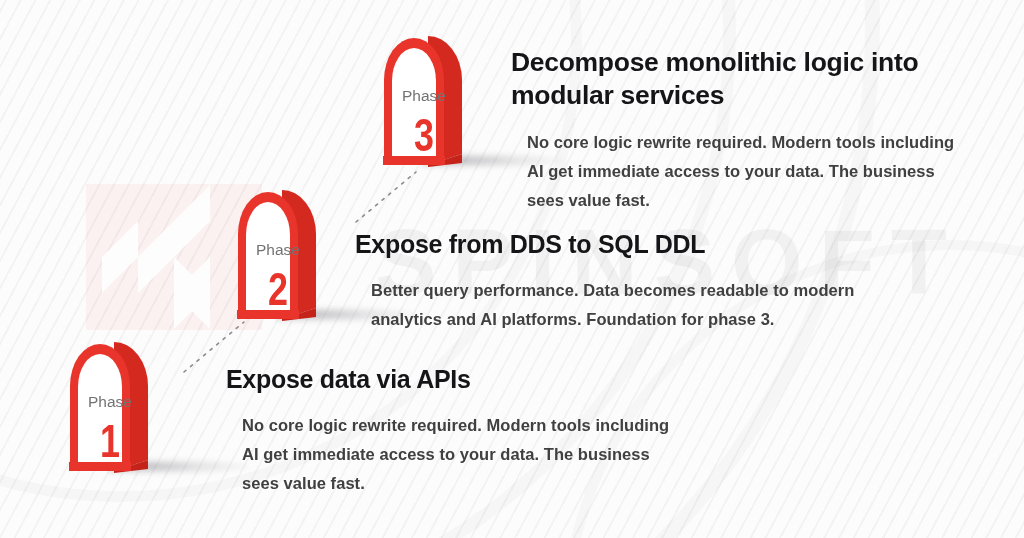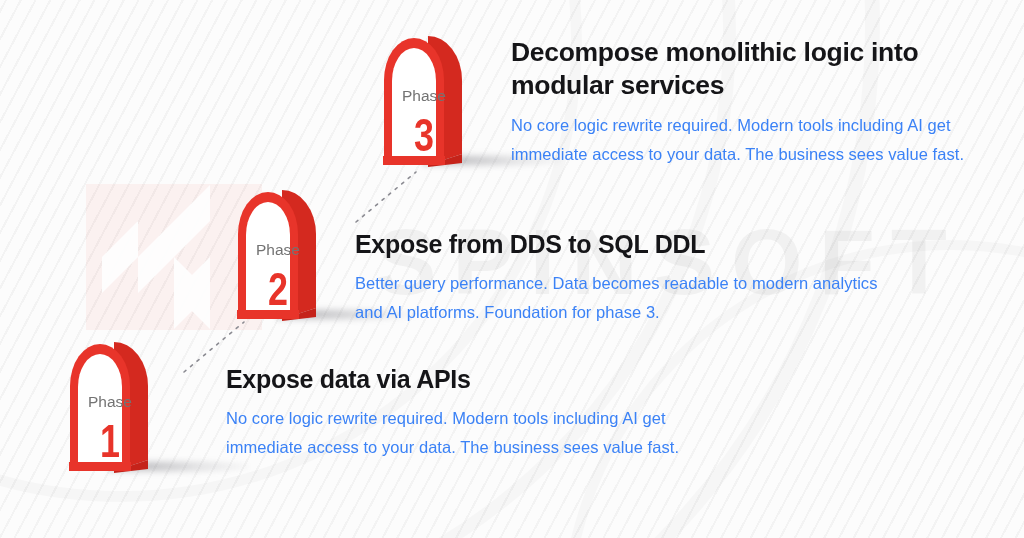--- a/index.html
+++ b/index.html
@@ -94,29 +94,29 @@
   
   .txt{position:absolute;}
   .txt h2{
     margin:0 0 9px 0;
     font-family:"Liberation Sans",sans-serif;
     font-weight:700;
     color:#151518;
     letter-spacing:-0.3px;
   }
   .txt p{
-    margin:0;
-    font-family:"Liberation Sans",sans-serif;
-    font-weight:400;
-    color:#3b82f6;
+    margin:16px;
+    font-family:"Liberation Sans",sans-serif;
+    font-weight:700;
+    color:#404040;
     letter-spacing:0.05px;
   }
 
   
-  .r3 .txt h2{font-size:26.5px;line-height:33px;}
+  .r3 .txt h2{font-size:26.5px;line-height:33px;margin-top:10px;}
   .r3 .txt p {font-size:16.5px;line-height:29px;}
   .r2 .txt h2{font-size:25px;line-height:31px;}
   .r2 .txt p {font-size:16.5px;line-height:29px;}
   .r1 .txt h2{font-size:25px;line-height:31px;}
   .r1 .txt p {font-size:16.5px;line-height:29px;}
 
   .connector{position:absolute;pointer-events:none;}
 </style>
 </head>
 <body>

